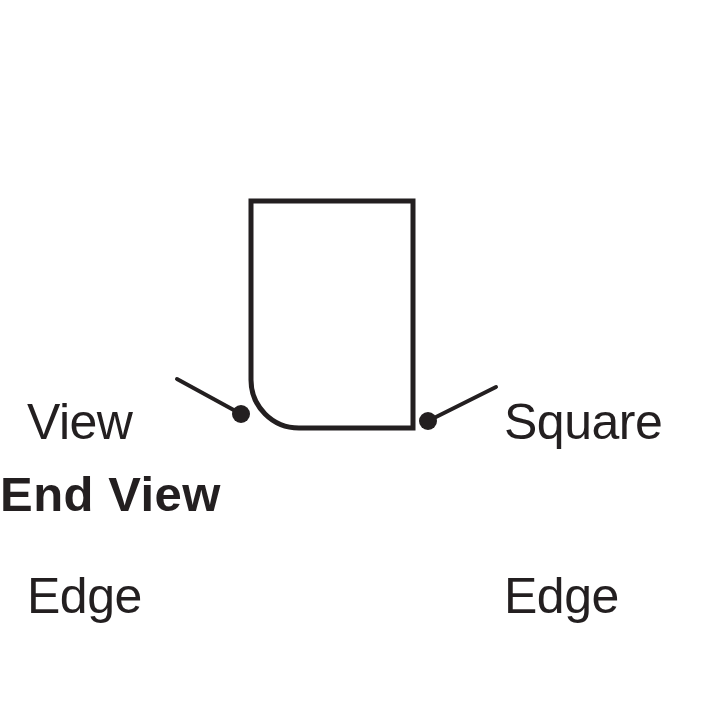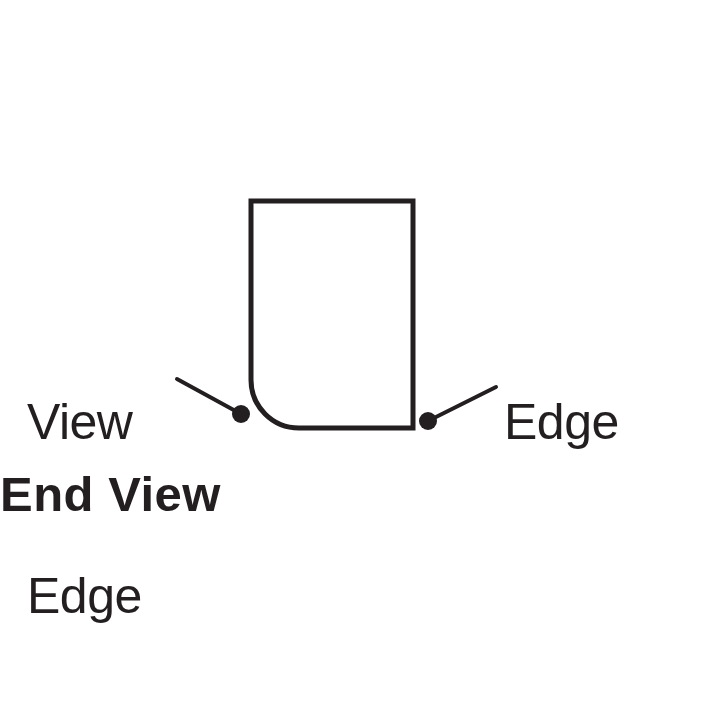--- a/index.html
+++ b/index.html
@@ -79,18 +79,19 @@
 
     <circle id="leader-dot-right" cx="428" cy="421" r="9" fill="#231f20"></circle>
   </svg>
 
   <div class="callout-label" id="label-round">
     <span class="callout-line">View</span>
     <span class="callout-line">Edge</span>
   </div>
 
   <div class="callout-label" id="label-square">
+    <span class="callout-line">Square</span>
     <span class="callout-line">Edge</span>
   </div>
 
   <div id="caption-end-view">End View</div>
 
 </div>
 
 </body></html>

